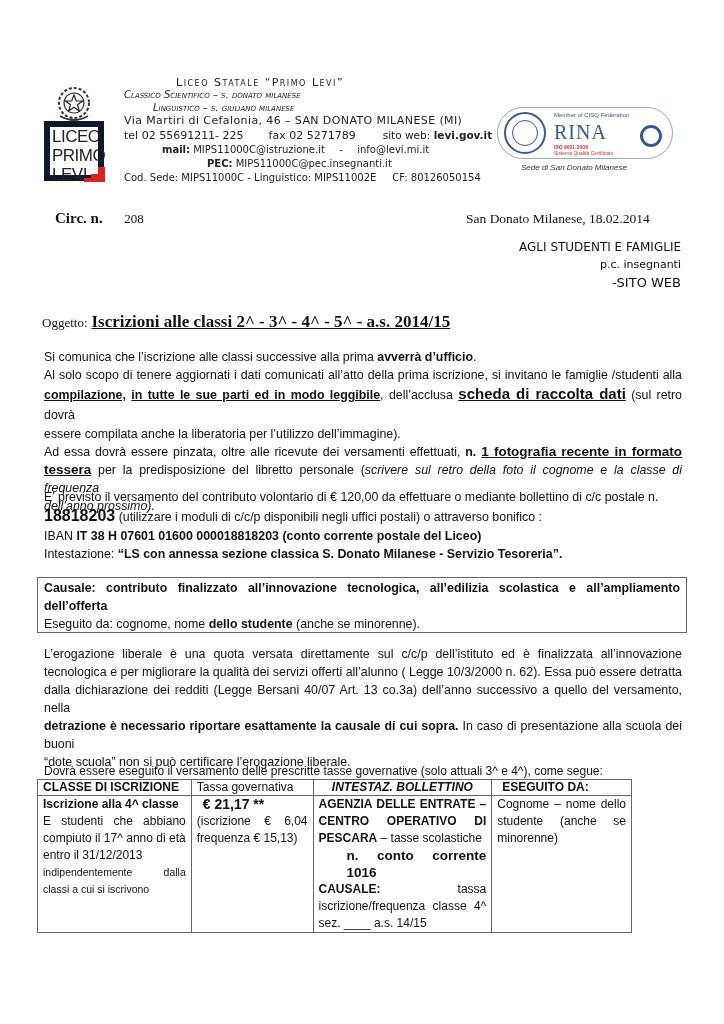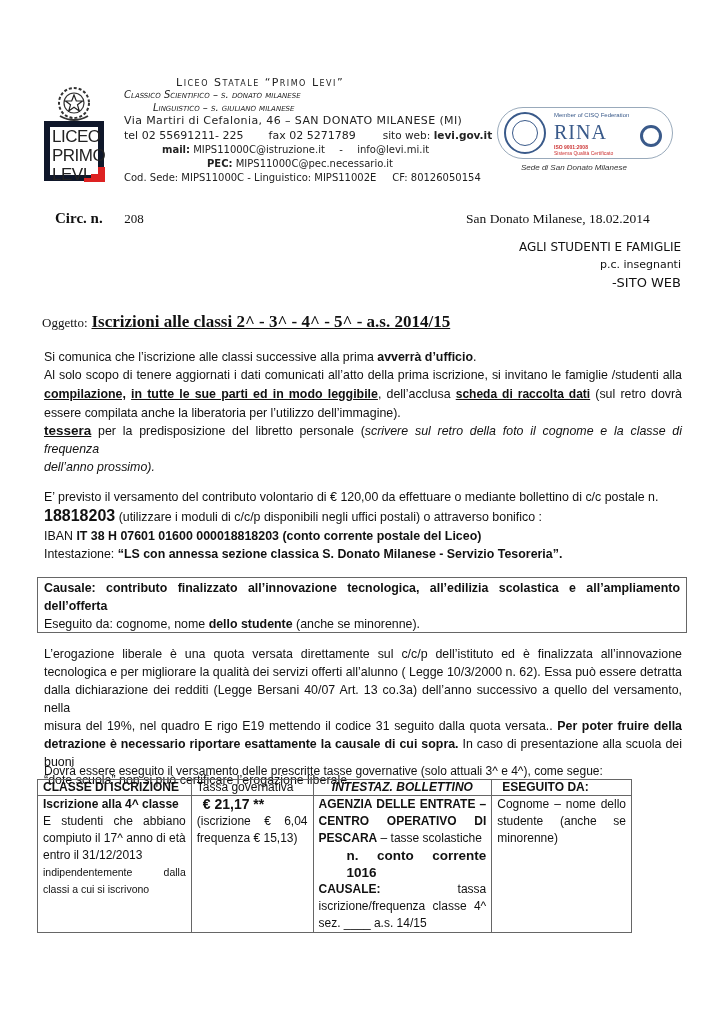--- a/index.html
+++ b/index.html
@@ -77,21 +77,21 @@
 <div class="abs hdr" style="left:162px; top:144px; font-size:10px;">
   <b>mail:</b>
   <span>MIPS11000C@istruzione.it</span>
   <span style="display:inline-block; width:8px;"></span>
   <span>-</span>
   <span style="display:inline-block; width:8px;"></span>
   <span>info@levi.mi.it</span>
 </div>
 <div class="abs hdr" style="left:207px; top:158px; font-size:10px;">
   <b>PEC:</b>
-  <span>MIPS11000C@pec.necessario.it</span>
+  <span>MIPS11000C@pec.insegnanti.it</span>
 </div>
 <div class="abs hdr" style="left:124px; top:172px; font-size:10px; white-space:pre;">Cod. Sede: MIPS11000C - Linguistico: MIPS11002E     CF: 80126050154</div>
 
 <div class="abs rina">
   <div class="rina-seal">
       <div class="rina-seal-inner"></div>
     </div>
   <div class="rina-text" style="font-size:6px; top:4px;">Member of CISQ Federation</div>
   <div class="rina-big">RINA</div>
   <div class="rina-iso">
@@ -117,44 +117,44 @@
 
 <div class="abs serif" style="left:42px; top:312px; white-space:nowrap;">
   <span style="font-size:13px;">Oggetto:</span>
   <span style="font-size:17px; font-weight:bold; text-decoration:underline;">Iscrizioni alle classi 2^ -  3^ - 4^ - 5^ - a.s. 2014/15</span>
 </div>
 
 <div class="abs p" style="left:44px; top:348px; width:638px;">
   <div><span>Si comunica che l’iscrizione alle classi successive alla prima </span><b>avverrà d’ufficio</b><span>.</span></div>
   <div class="just">Al solo  scopo di tenere aggiornati i dati comunicati all’atto della prima iscrizione, si invitano le famiglie /studenti alla</div>
   <div class="just" style="line-height:20px;">
-    <b><u>compilazione,</u></b> <b><u>in tutte le sue parti ed in modo leggibile</u></b><span>,   dell’acclusa </span><b style="font-size:12px;"><u>scheda di raccolta dati</u></b><span> (sul retro dovrà</span>
+    <b><u>compilazione,</u></b> <b><u>in tutte le sue parti ed in modo leggibile</u></b><span>,   dell’acclusa </span><b style="font-size:15px;"><u>scheda di raccolta dati</u></b><span> (sul retro dovrà</span>
   </div>
   <div>essere compilata anche la liberatoria per l’utilizzo dell’immagine).</div>
+  <div class="just"><span>Ad essa dovrà essere pinzata, oltre alle ricevute dei versamenti effettuati, </span><b>n.</b>  <b style="font-size:13.5px;"><u>1 fotografia recente in formato</u></b></div>
   <div class="just"><b style="font-size:13.5px;"><u>tessera</u></b><span> per la predisposizione del libretto personale (</span><i>scrivere sul retro della foto il cognome e la classe di frequenza</i></div>
   <div><i>dell’anno prossimo).</i></div>
 </div>
 
 <div class="abs p" style="left:44px; top:488px; width:640px;">
   <div>E’ previsto il versamento del contributo volontario di € 120,00 da effettuare o mediante bollettino di c/c postale n.</div>
   <div style="line-height:20px;"><b style="font-size:16px;">18818203</b><span> (utilizzare i moduli di c/c/p disponibili negli uffici postali) o attraverso bonifico :</span></div>
   <div><span>IBAN </span> <b>IT 38 H 07601 01600 000018818203 (conto corrente postale del Liceo)</b></div>
   <div><span>Intestazione: </span><b>“LS con annessa sezione classica S. Donato Milanese - Servizio Tesoreria”.</b></div>
 </div>
 
 <div class="abs box p">
   <div class="just" style="font-weight:bold;">Causale: contributo finalizzato all’innovazione tecnologica, all’edilizia scolastica e all’ampliamento dell’offerta</div>
   <div><span>Eseguito da: cognome, nome </span><b>dello studente</b><span> (anche se minorenne).</span></div>
 </div>
 
 <div class="abs p" style="left:44px; top:645px; width:638px;">
   <div class="just">L’erogazione liberale è una quota versata direttamente sul c/c/p dell’istituto ed è finalizzata all’innovazione</div>
   <div class="just">tecnologica e per migliorare la qualità dei servizi offerti all’alunno ( Legge 10/3/2000 n. 62). Essa può essere detratta</div>
   <div class="just">dalla dichiarazione dei redditi (Legge Bersani 40/07 Art. 13 co.3a) dell’anno successivo a quello del versamento, nella</div>
-  <div class="just"><span>misura del 19%, nel quadro E rigo E19 mettendo il codice 31 seguito dalla quota versata.. </span><b>Per poter fruire della</b></div>
   <div class="just"><b>detrazione è necessario riportare esattamente la causale di cui sopra.</b><span> In caso di presentazione alla scuola dei buoni</span></div>
   <div>“dote scuola” non si può certificare l’erogazione liberale.</div>
 </div>
 
 <div class="abs p" style="left:44px; top:762px; font-size:12px;">Dovrà essere eseguito il versamento delle prescritte tasse governative (solo attuali 3^ e 4^), come segue:</div>
 
 <table class="tax">
   <colgroup>
     <col style="width:154px;">
     <col style="width:122px;">

